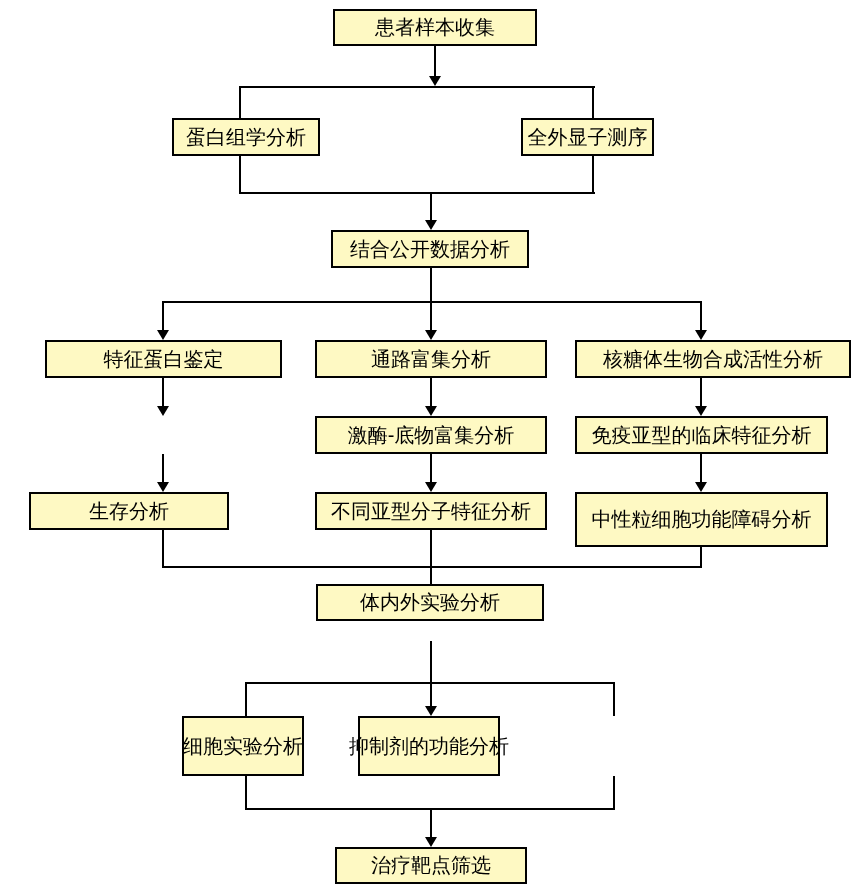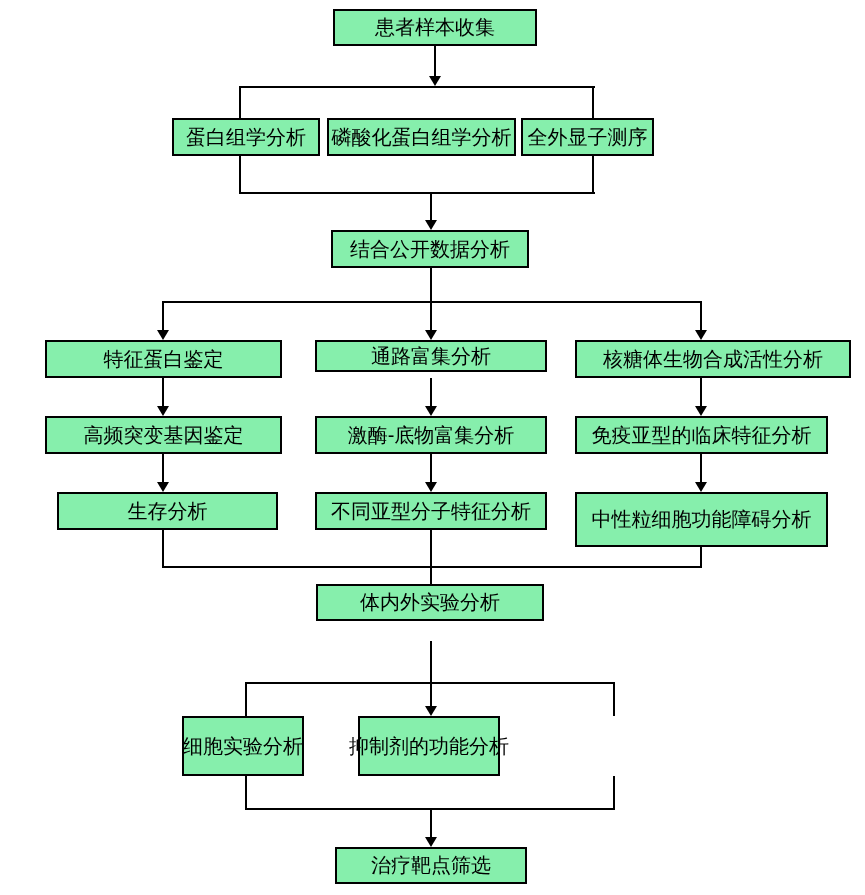--- a/index.html
+++ b/index.html
@@ -3,21 +3,21 @@
 <meta charset="utf-8">
 <style>
   * { margin:0; padding:0; box-sizing:border-box; }
   html,body { background:#ffffff; }
   .canvas {
     position:relative; width:865px; height:895px; background:#ffffff;
     font-family:"Liberation Sans", sans-serif; color:#000;
     overflow:hidden;
   }
   .node {
-    position:absolute; background:#86efac; border:2px solid #000000;
+    position:absolute; background:#fef9c3; border:2px solid #000000;
     display:flex; align-items:center; justify-content:center;
     text-align:center; font-size:20px; line-height:1.25; white-space:nowrap;
     z-index:2;
   }
   .node.twoline { flex-direction:row; }
   .node .ln { display:block; }
   .vline { position:absolute; width:2px; background:#000000; z-index:1; }
   .hline { position:absolute; height:2px; background:#000000; z-index:1; }
   .arr {
     position:absolute; width:0; height:0; z-index:1;
@@ -84,42 +84,36 @@
   <div class="vline" style="left:430px;top:808px;height:31px"></div>
   <div class="arr" style="left:425px;top:837px"></div>
 
   <div class="node" style="left:333px;top:9px;width:204px;height:37px">
     <span>患者样本收集</span>
   </div>
 
   <div class="node" style="left:172px;top:118px;width:148px;height:38px">
     <span>蛋白组学分析</span>
   </div>
-  <div class="node" style="left:327px;top:118px;width:189px;height:38px">
-    <span>磷酸化蛋白组学分析</span>
-  </div>
   <div class="node" style="left:521px;top:118px;width:133px;height:38px">
     <span>全外显子测序</span>
   </div>
 
   <div class="node" style="left:45px;top:340px;width:237px;height:38px">
     <span>特征蛋白鉴定</span>
   </div>
 
   <div class="node" style="left:331px;top:230px;width:198px;height:38px">
     <span>结合公开数据分析</span>
   </div>
-  <div class="node" style="left:45px;top:416px;width:237px;height:38px">
-    <span>高频突变基因鉴定</span>
-  </div>
-  <div class="node" style="left:57px;top:492px;width:221px;height:38px">
+  <div class="node" style="left:29px;top:492px;width:200px;height:38px">
     <span>生存分析</span>
   </div>
 
-  <div class="node" style="left:315px;top:340px;width:232px;height:32px">
+  <div class="node" style="left:315px;top:340px;width:232px;height:38px">
     <span>通路富集分析</span>
   </div>
   <div class="node" style="left:315px;top:416px;width:232px;height:38px">
     <span>激酶-底物富集分析</span>
   </div>
   <div class="node" style="left:315px;top:492px;width:232px;height:38px">
     <span>不同亚型分子特征分析</span>
   </div>
 
   <div class="node" style="left:575px;top:340px;width:276px;height:38px">

